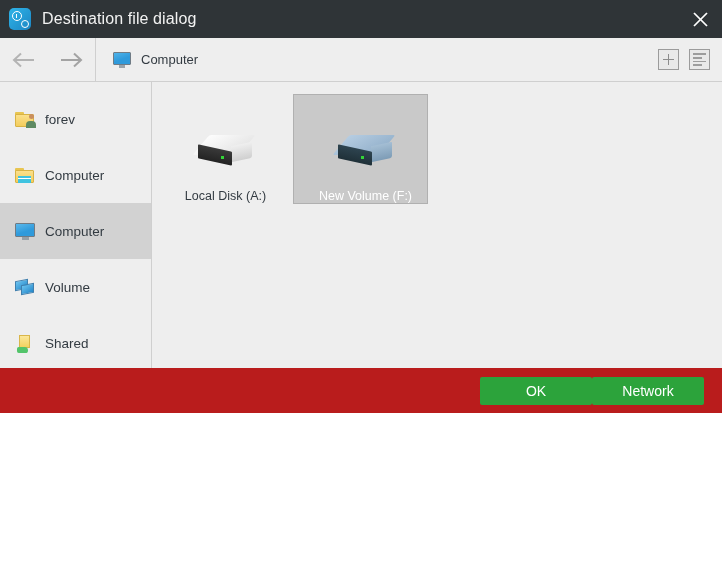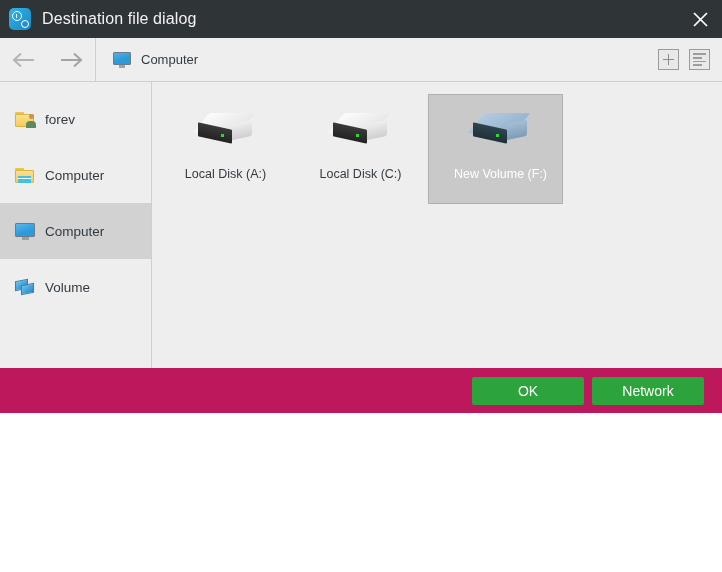--- a/index.html
+++ b/index.html
@@ -326,21 +326,21 @@
     flex-wrap: wrap;
     align-content: flex-start;
     min-width: 0;
   }
   .drive-cell {
     width: 135px;
     height: 110px;
     display: flex;
     flex-direction: column;
     align-items: center;
-    justify-content: flex-start;
+    justify-content: flex-end;
     padding-top: 14px;
     box-sizing: border-box;
     border: 1px solid transparent;
   }
   .drive-cell.selected {
     background: #c9c9c9;
     border: 1px solid #b0b0b0;
     padding-left: 10px;
   }
   .drive-icon {
@@ -395,27 +395,27 @@
     font-size: 12.5px;
     color: #333b42;
     text-align: center;
     white-space: nowrap;
   }
   .drive-cell.selected .drive-label { color: #ffffff; }
 
   
   .footer {
     height: 45px;
-    background: #be185d;
+    background: #b91c1c;
     flex: 0 0 auto;
     display: flex;
     align-items: center;
     justify-content: flex-end;
     padding-right: 18px;
-    gap: 8px;
+    gap: 0;
   }
   .btn {
     min-width: 88px;
     height: 28px;
     background: #2ca33b;
     color: #ffffff;
     font-size: 14px;
     border: none;
     border-radius: 2px;
     display: flex;
@@ -515,44 +515,42 @@
       </div>
 
       <div class="side-item">
         <div class="side-icon ic-net">
           <div class="m1"></div>
           <div class="m2"></div>
         </div>
         <div class="side-label">Volume</div>
       </div>
 
+      <div class="side-item">
+        <div class="side-icon ic-share">
+          <div class="page"></div>
+          <div class="hand"></div>
+        </div>
+        <div class="side-label">Shared</div>
+      </div>
 
     </div>
 
     <div class="content">
 
       <div class="drive-cell">
         <div class="drive-icon">
           <div class="top"></div>
             <div class="side"></div>
             <div class="front"></div>
             <div class="led"></div>
         </div>
         <div class="drive-label">Local Disk (A:)</div>
       </div>
 
-      <div class="drive-cell">
-        <div class="drive-icon">
-          <div class="top"></div>
-            <div class="side"></div>
-            <div class="front"></div>
-            <div class="led"></div>
-        </div>
-        <div class="drive-label">Local Disk (C:)</div>
-      </div>
 
       <div class="drive-cell selected">
         <div class="drive-icon blue">
           <div class="top"></div>
             <div class="side"></div>
             <div class="front"></div>
             <div class="led"></div>
         </div>
         <div class="drive-label">New Volume (F:)</div>
       </div>

